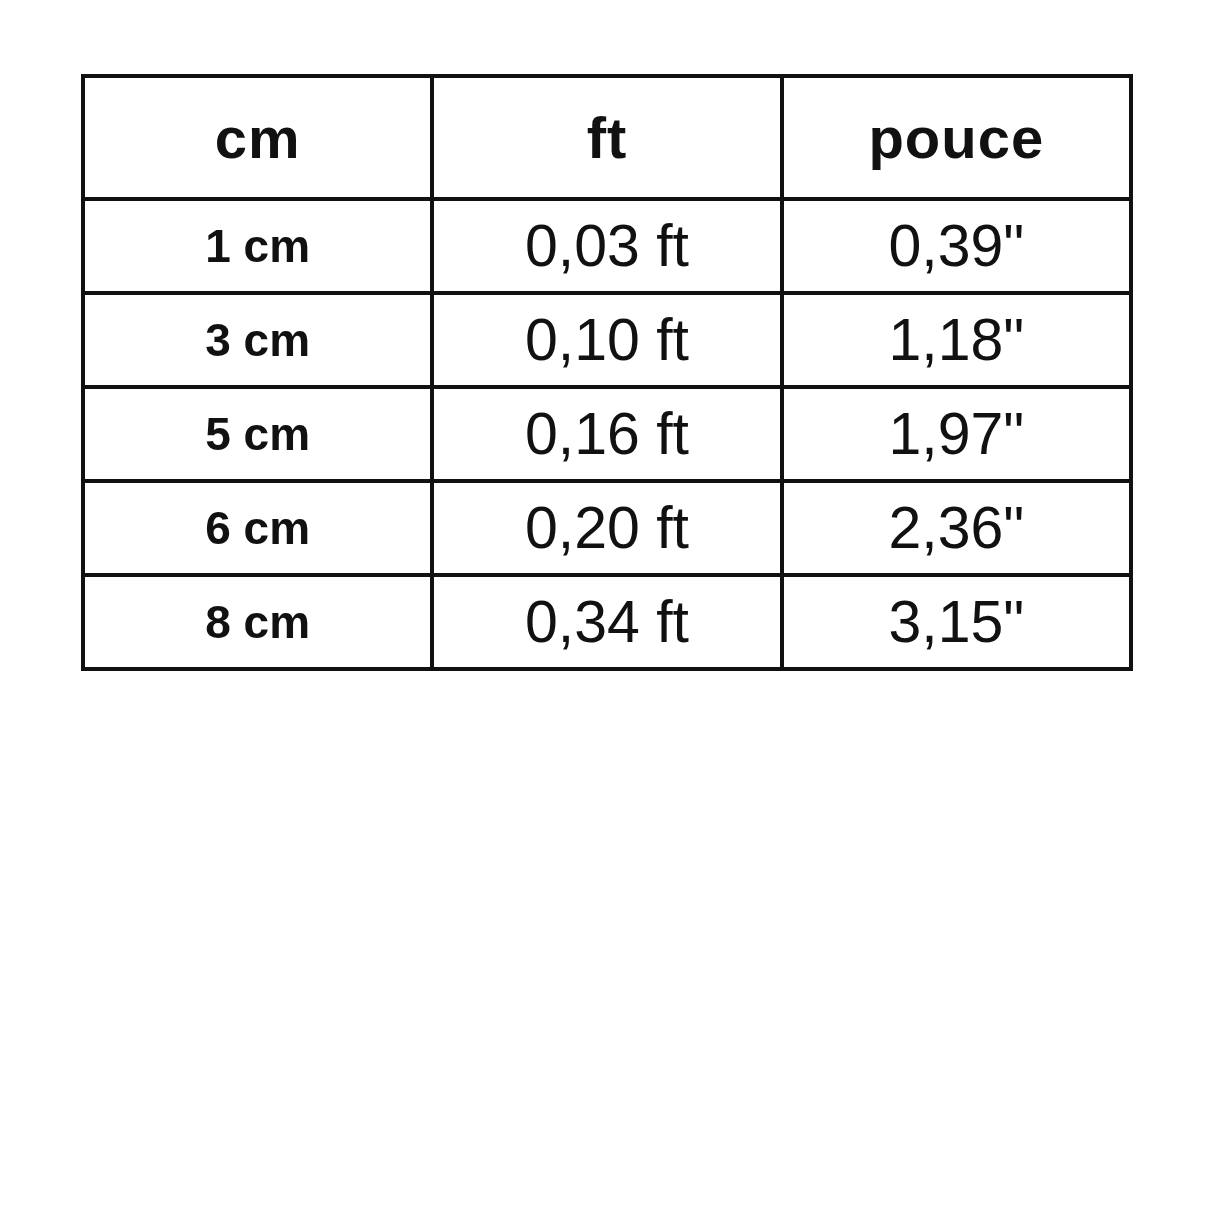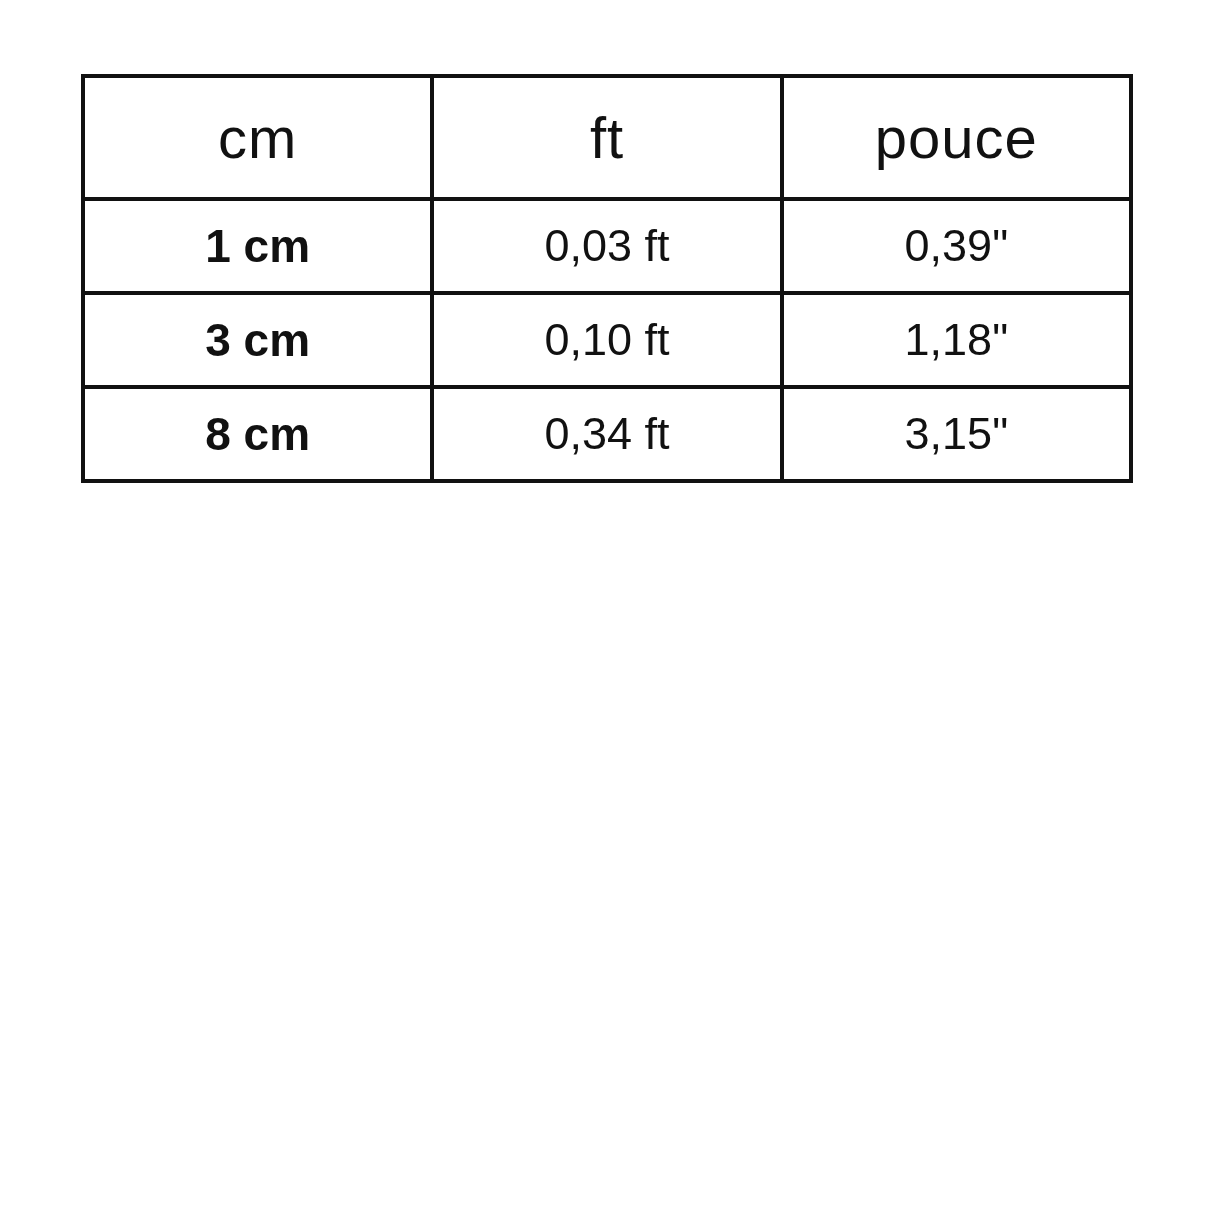--- a/index.html
+++ b/index.html
@@ -24,26 +24,26 @@
   .conversion-table td {
     border: 4px solid #111111;
     text-align: center;
     vertical-align: middle;
     background: #ffffff;
     padding: 0;
   }
   .conversion-table thead th {
     height: 119px;
     font-size: 58px;
-    font-weight: 400;
+    font-weight: 700;
     letter-spacing: 1px;
   }
   .conversion-table tbody td {
     height: 90px;
-    font-size: 45px;
+    font-size: 59px;
     font-weight: 400;
   }
   .conversion-table tbody td.cm-cell {
     font-weight: 700;
     font-size: 46px;
     letter-spacing: 0px;
   }
 </style>
 </head>
 <body>
@@ -69,21 +69,31 @@
   </tr>
 
 
   <tr>
     <td class="cm-cell">3 cm</td>
     <td class="ft-cell">0,10 ft</td>
     <td class="pouce-cell">1,18"</td>
   </tr>
 
 
+  <tr>
+    <td class="cm-cell">5 cm</td>
+    <td class="ft-cell">0,16 ft</td>
+    <td class="pouce-cell">1,97"</td>
+  </tr>
 
+  <tr>
+    <td class="cm-cell">6 cm</td>
+    <td class="ft-cell">0,20 ft</td>
+    <td class="pouce-cell">2,36"</td>
+  </tr>
 
 
   <tr>
     <td class="cm-cell">8 cm</td>
     <td class="ft-cell">0,34 ft</td>
     <td class="pouce-cell">3,15"</td>
   </tr>
 
 
 </tbody>

